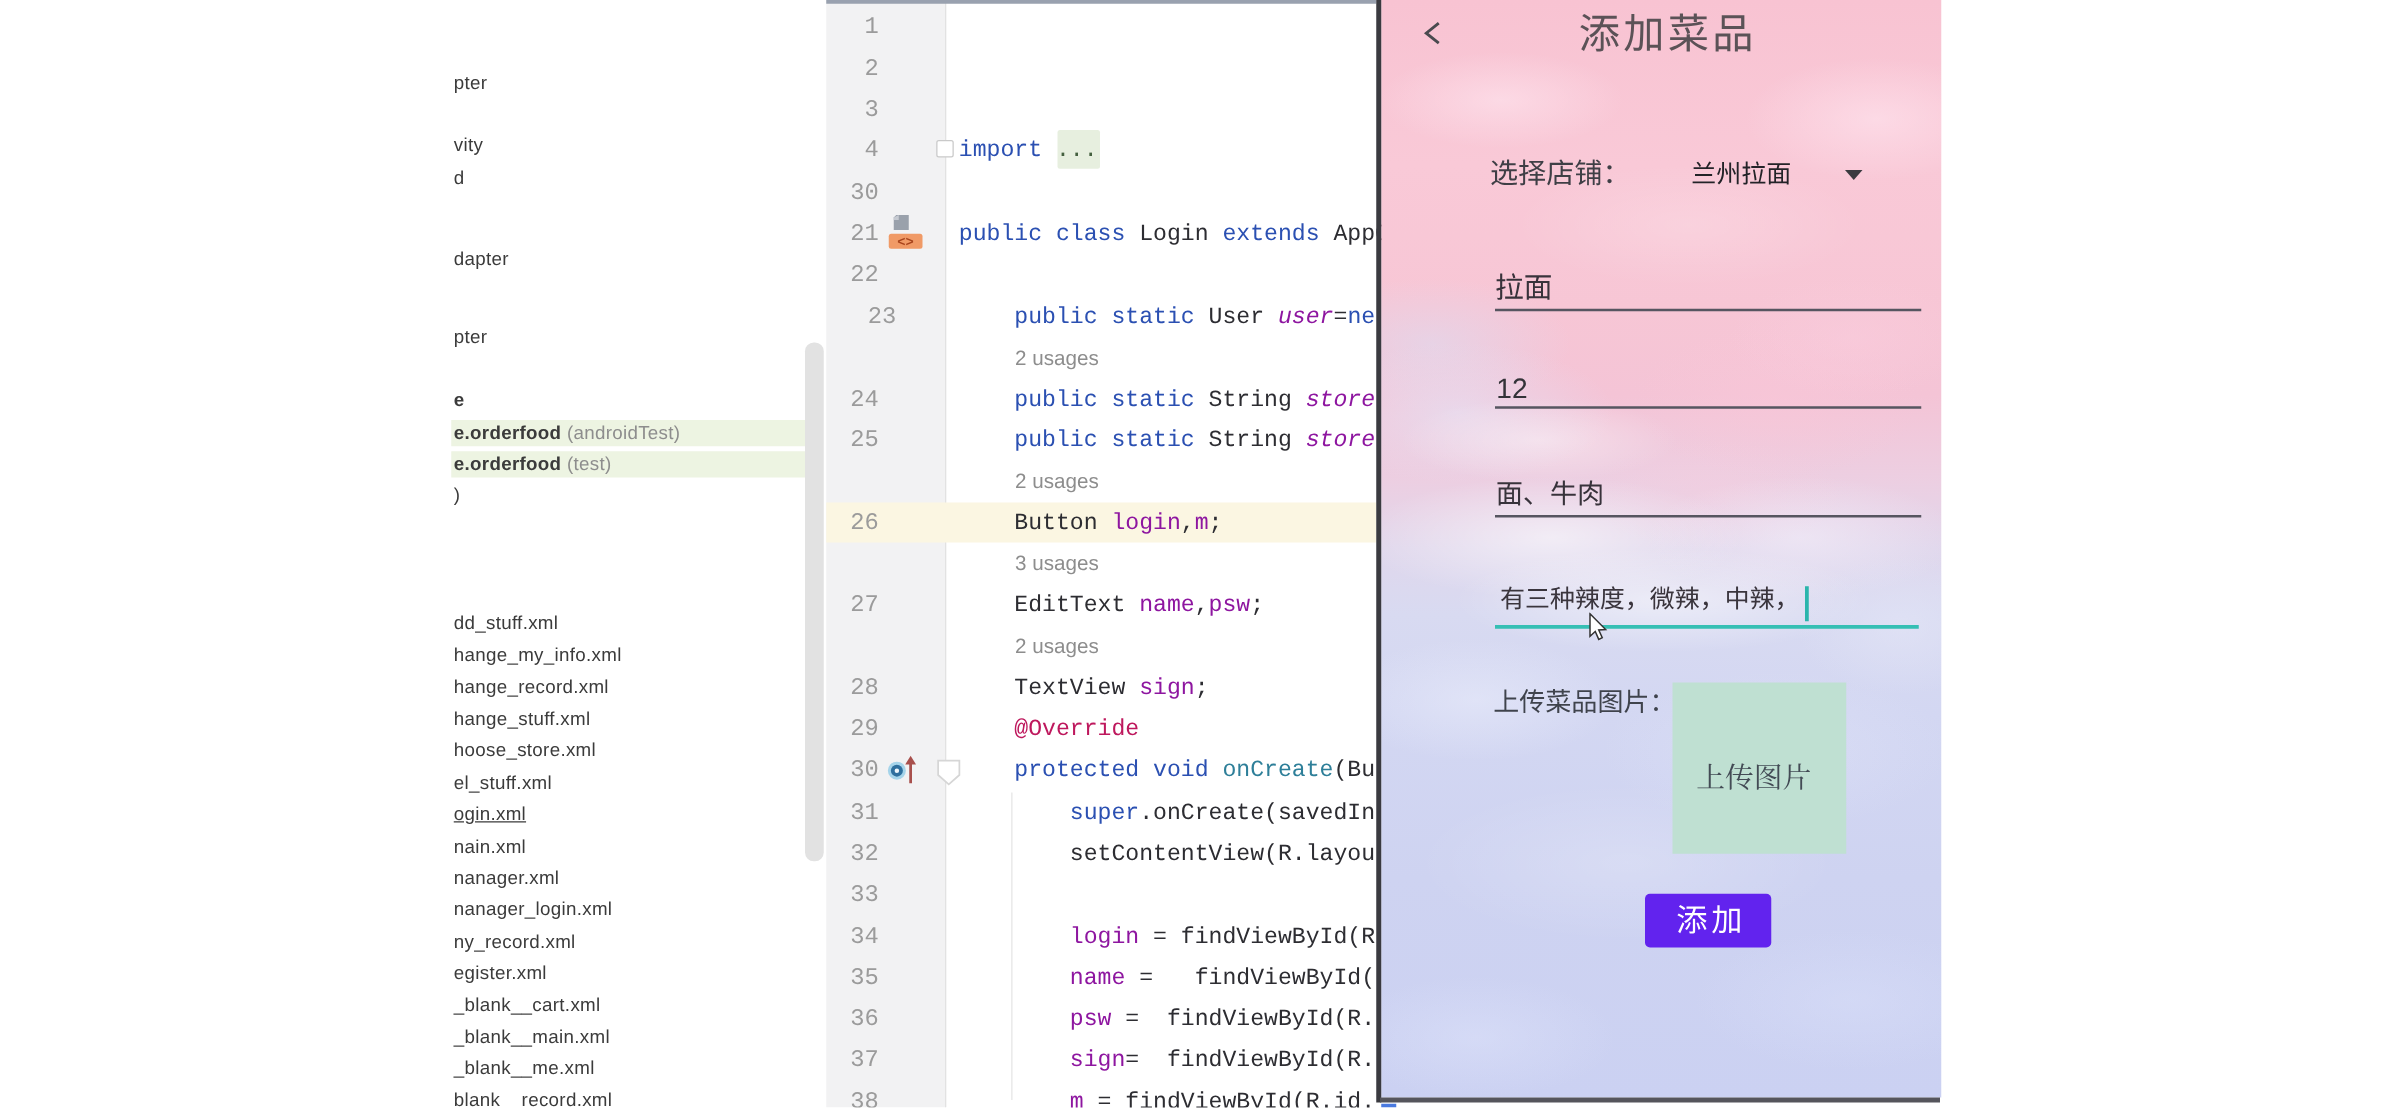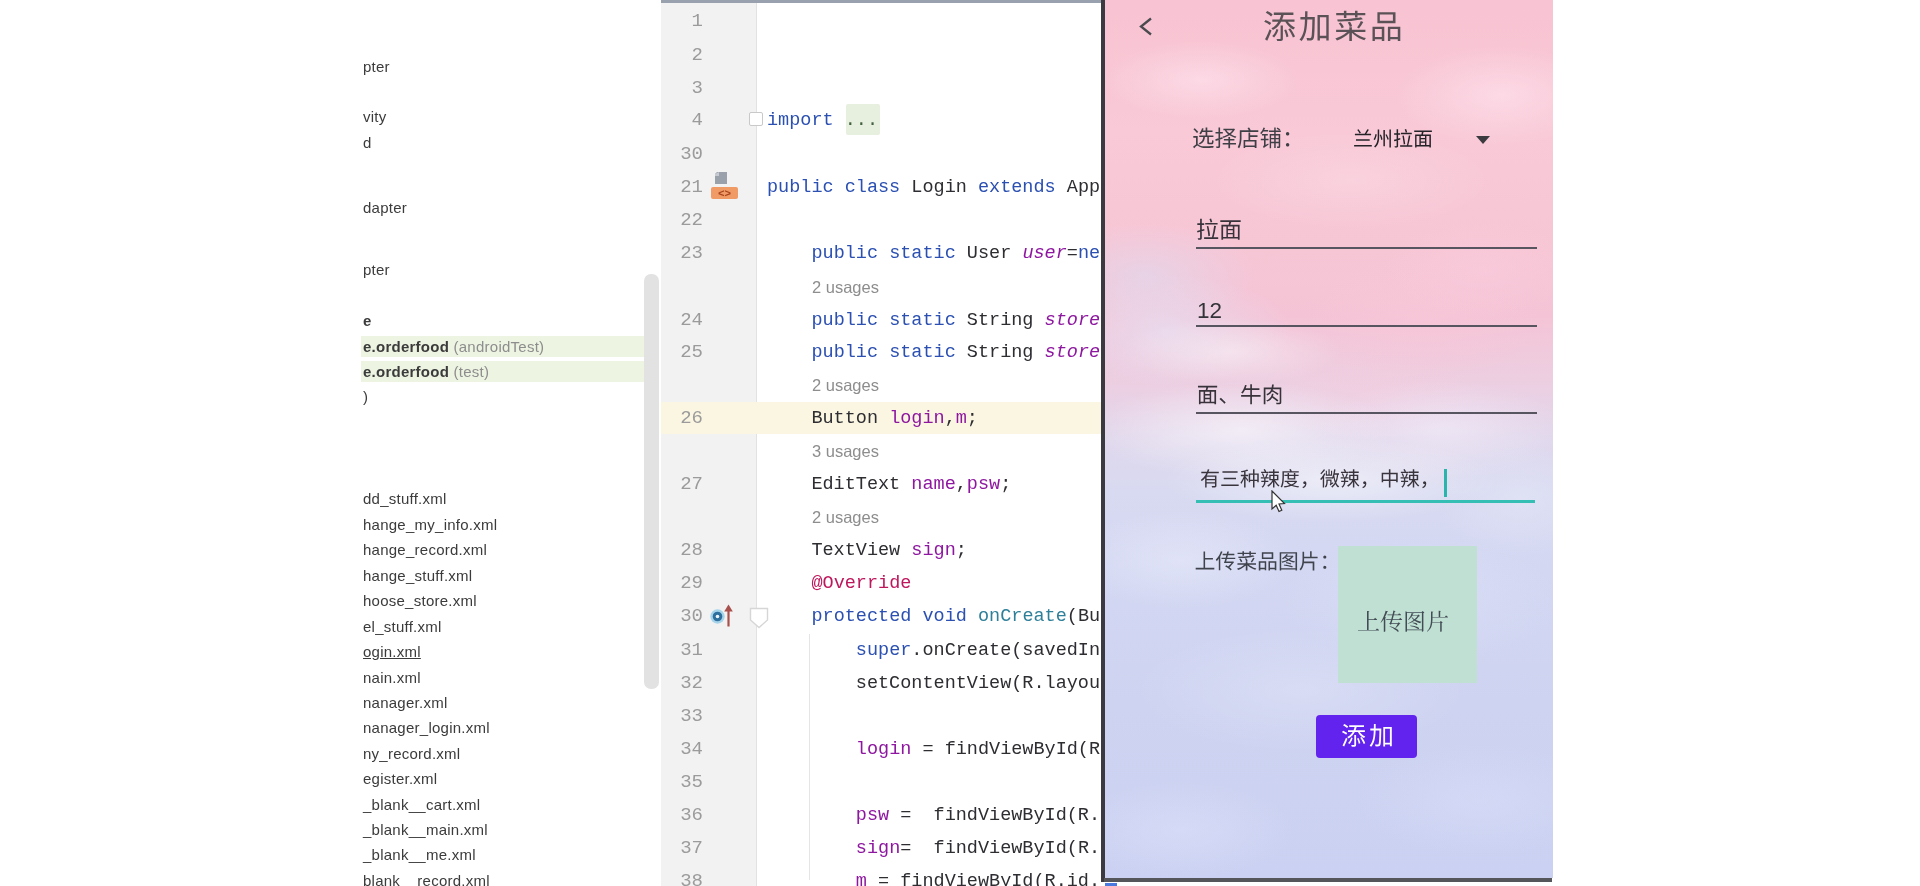--- a/index.html
+++ b/index.html
@@ -45,21 +45,21 @@
 <div class="abs" style="left:661px;top:0;width:96px;height:886px;background:#f2f2f3;border-right:1px solid #e2e2e2"></div>
 <div class="abs" style="left:661px;top:0;width:440px;height:2.5px;background:#99a1af"></div>
 <div class="abs" style="left:661px;top:402px;width:440px;height:32px;background:#fbf6e2"></div>
 <div class="ln" style="left:659px;top:5px">1</div>
 <div class="ln" style="left:659px;top:39px">2</div>
 <div class="ln" style="left:659px;top:72px">3</div>
 <div class="ln" style="left:659px;top:104px">4</div>
 <div class="ln" style="left:659px;top:138px">30</div>
 <div class="ln" style="left:659px;top:171px">21</div>
 <div class="ln" style="left:659px;top:204px">22</div>
-<div class="ln" style="left:659px;top:237px">23</div>
+<div class="ln" style="left:673px;top:237px">23</div>
 <div class="ln" style="left:659px;top:304px">24</div>
 <div class="ln" style="left:659px;top:336px">25</div>
 <div class="ln" style="left:659px;top:402px">26</div>
 <div class="ln" style="left:659px;top:468px">27</div>
 <div class="ln" style="left:659px;top:534px">28</div>
 <div class="ln" style="left:659px;top:567px">29</div>
 <div class="ln" style="left:659px;top:600px">30</div>
 <div class="ln" style="left:659px;top:634px">31</div>
 <div class="ln" style="left:659px;top:667px">32</div>
 <div class="ln" style="left:659px;top:700px">33</div>
@@ -97,20 +97,21 @@
 <div class="cl" style="top:401.5px">    Button <span class="f">login</span>,<span class="f">m</span>;</div>
 <div class="us" style="top:438px">3 usages</div>
 <div class="cl" style="top:467.5px">    EditText <span class="f">name</span>,<span class="f">psw</span>;</div>
 <div class="us" style="top:504px">2 usages</div>
 <div class="cl" style="top:533.5px">    TextView <span class="f">sign</span>;</div>
 <div class="cl" style="top:566.5px">    <span class="an">@Override</span></div>
 <div class="cl" style="top:599.5px">    <span class="k">protected void</span> <span class="md">onCreate</span>(Bu</div>
 <div class="cl" style="top:633.5px">        <span class="k">super</span>.onCreate(savedIn</div>
 <div class="cl" style="top:666.5px">        setContentView(R.layou</div>
 <div class="cl" style="top:732.5px">        <span class="f">login</span> = findViewById(R</div>
+<div class="cl" style="top:765.5px">        <span class="f">name</span> =   findViewById(</div>
 <div class="cl" style="top:798.5px">        <span class="f">psw</span> =  findViewById(R.</div>
 <div class="cl" style="top:831.5px">        <span class="f">sign</span>=  findViewById(R.</div>
 <div class="cl" style="top:864.5px">        <span class="f">m</span> = findViewById(R.id.</div>
 <div class="abs" style="left:1101px;top:0;width:3.5px;height:882px;background:#3a3a40;z-index:5"></div>
 <div class="abs" style="left:1104.5px;top:0;width:448px;height:878px;z-index:4;overflow:hidden;background:
 linear-gradient(180deg,#f8c3d2 0%,#f9c9d7 15%,#f7c6d5 28%,#f4c4d6 36%,#eccfe2 44%,#e0d7ec 50%,#d8daf1 56%,#d3d7f2 65%,#ced3f1 80%,#cbd1f2 100%)">
 <div class="abs" style="left:-44px;top:25px;width:280px;height:110px;background:radial-gradient(50% 50% at 50% 50%, rgba(255,233,242,0.55) 0%, rgba(255,255,255,0) 70%)"></div>
 <div class="abs" style="left:246px;top:25px;width:300px;height:140px;background:radial-gradient(50% 50% at 50% 50%, rgba(255,230,240,0.6) 0%, rgba(255,255,255,0) 70%)"></div>
 <div class="abs" style="left:46px;top:110px;width:400px;height:140px;background:radial-gradient(50% 50% at 50% 50%, rgba(255,255,255,0.18) 0%, rgba(255,255,255,0) 70%)"></div>
 <div class="abs" style="left:-120px;top:200px;width:320px;height:150px;background:radial-gradient(50% 50% at 50% 50%, rgba(222,219,240,0.6) 0%, rgba(255,255,255,0) 70%)"></div>

